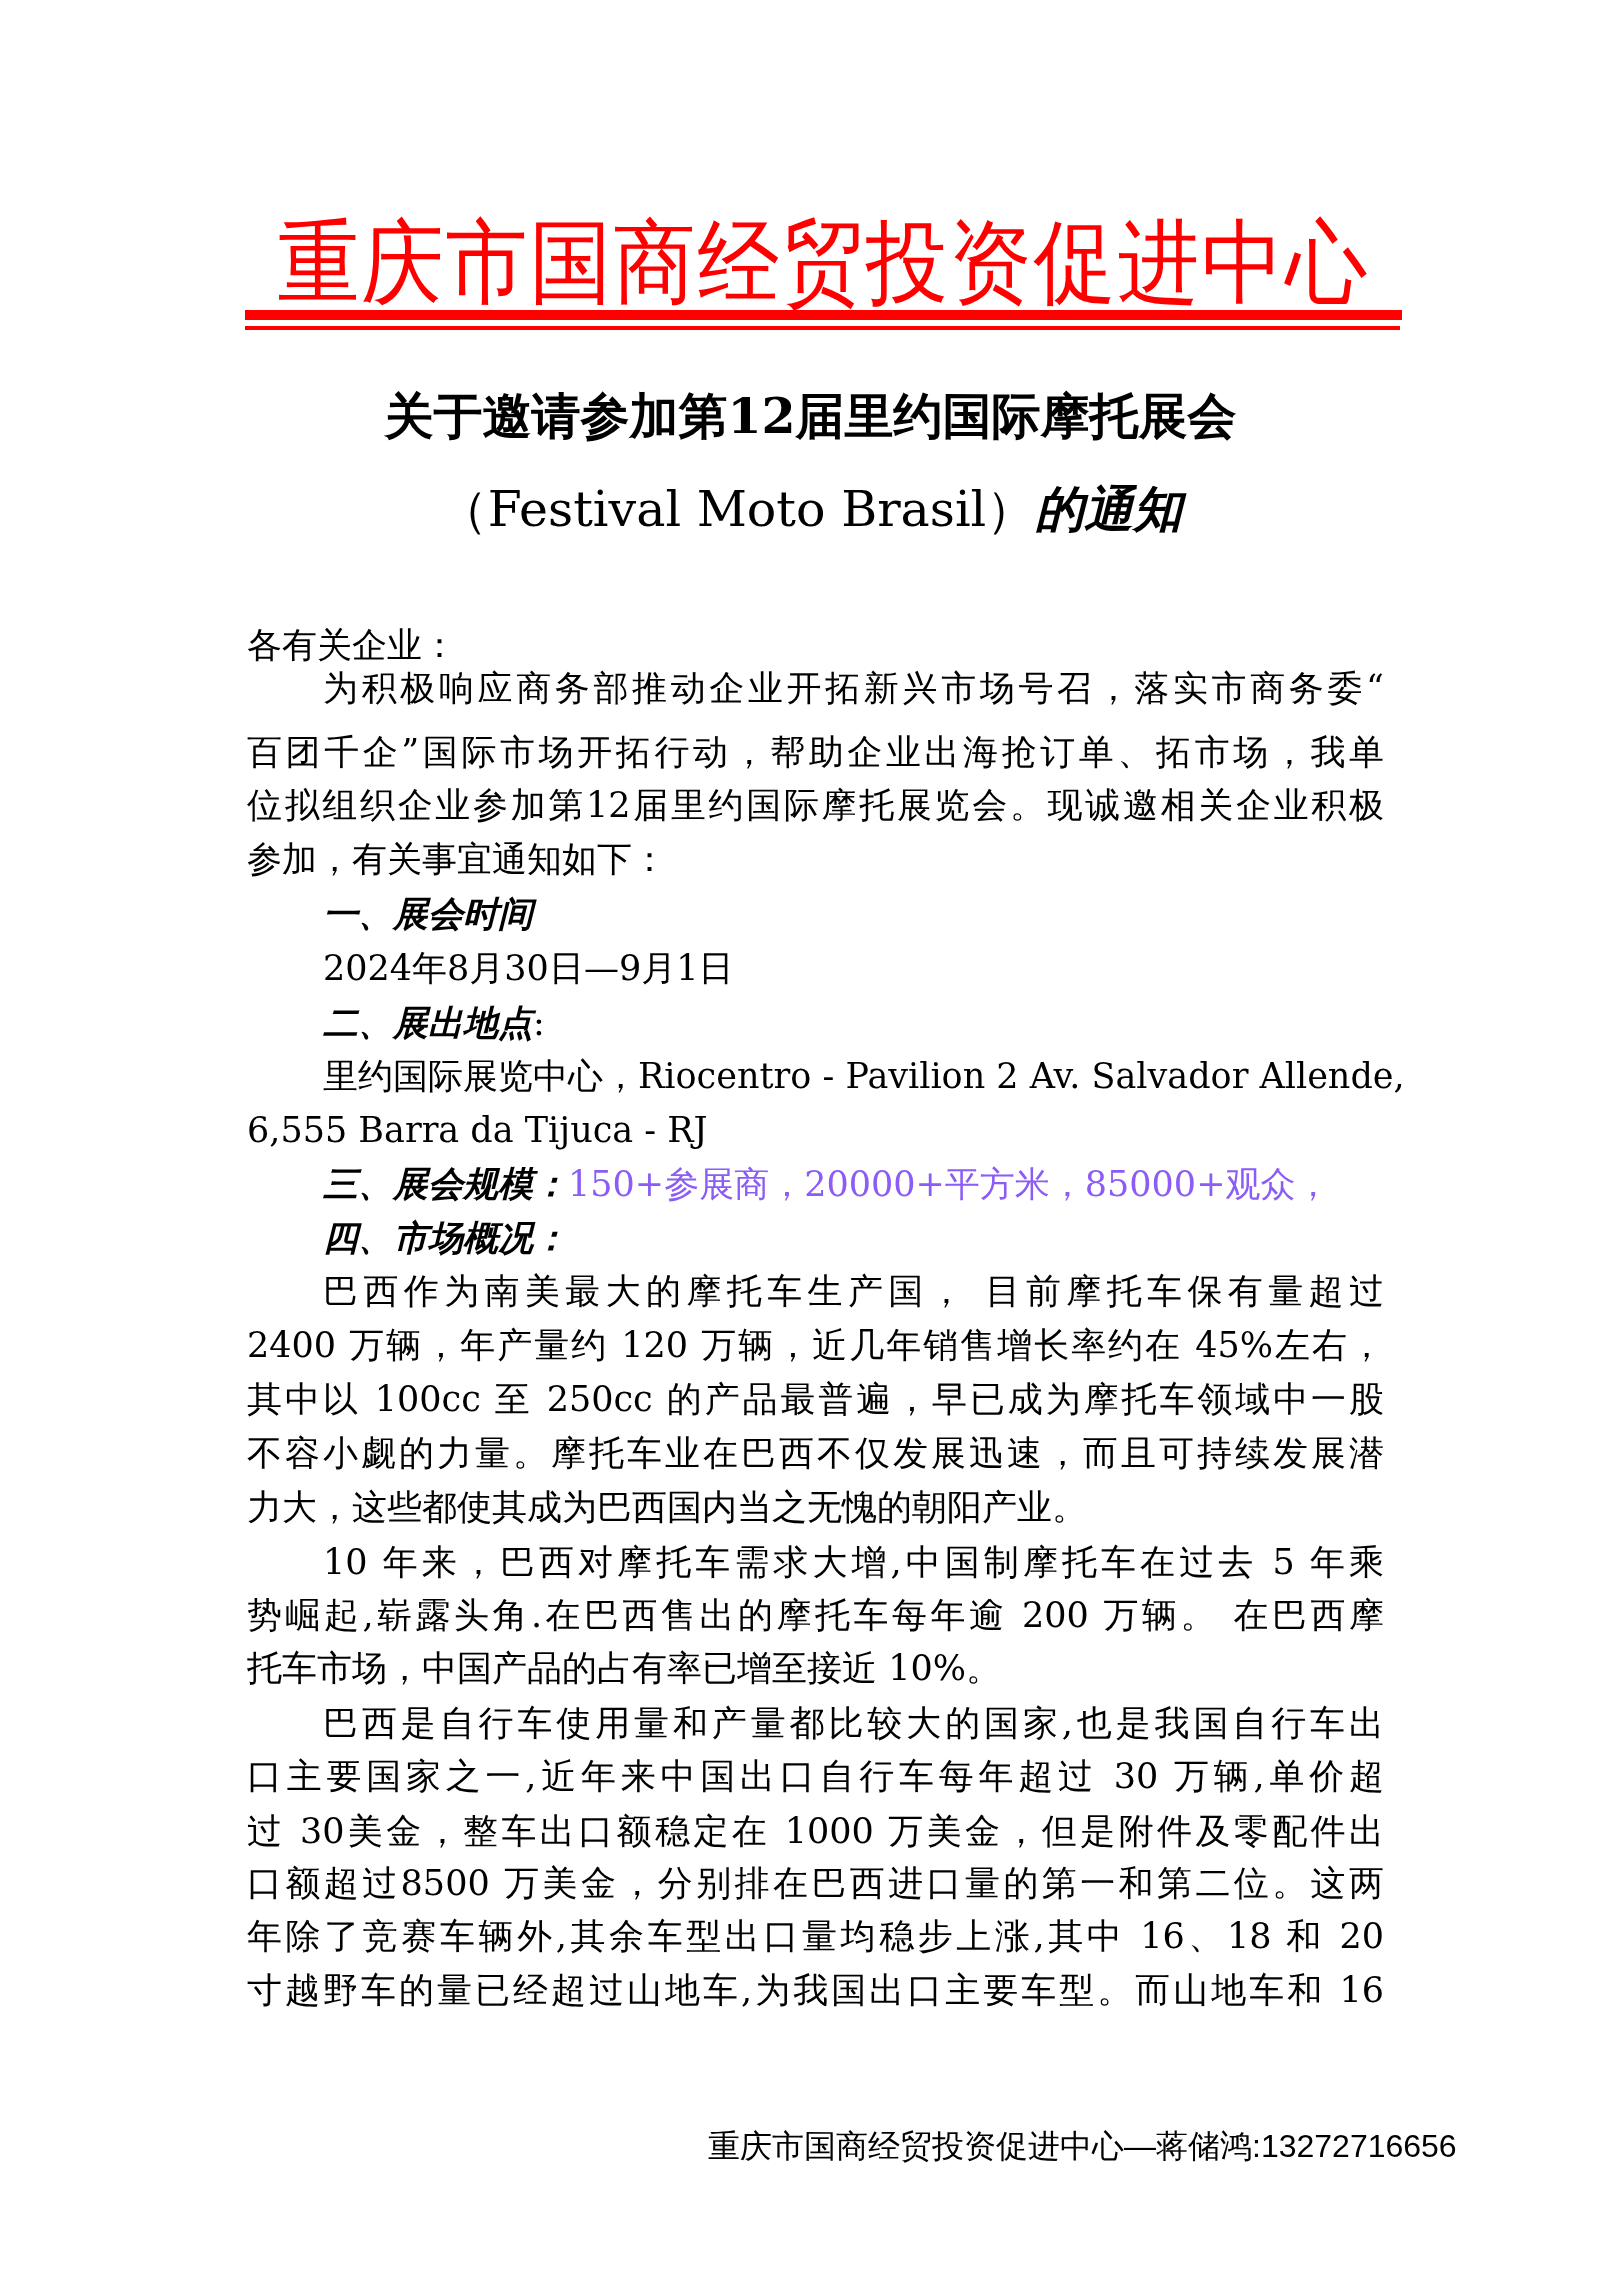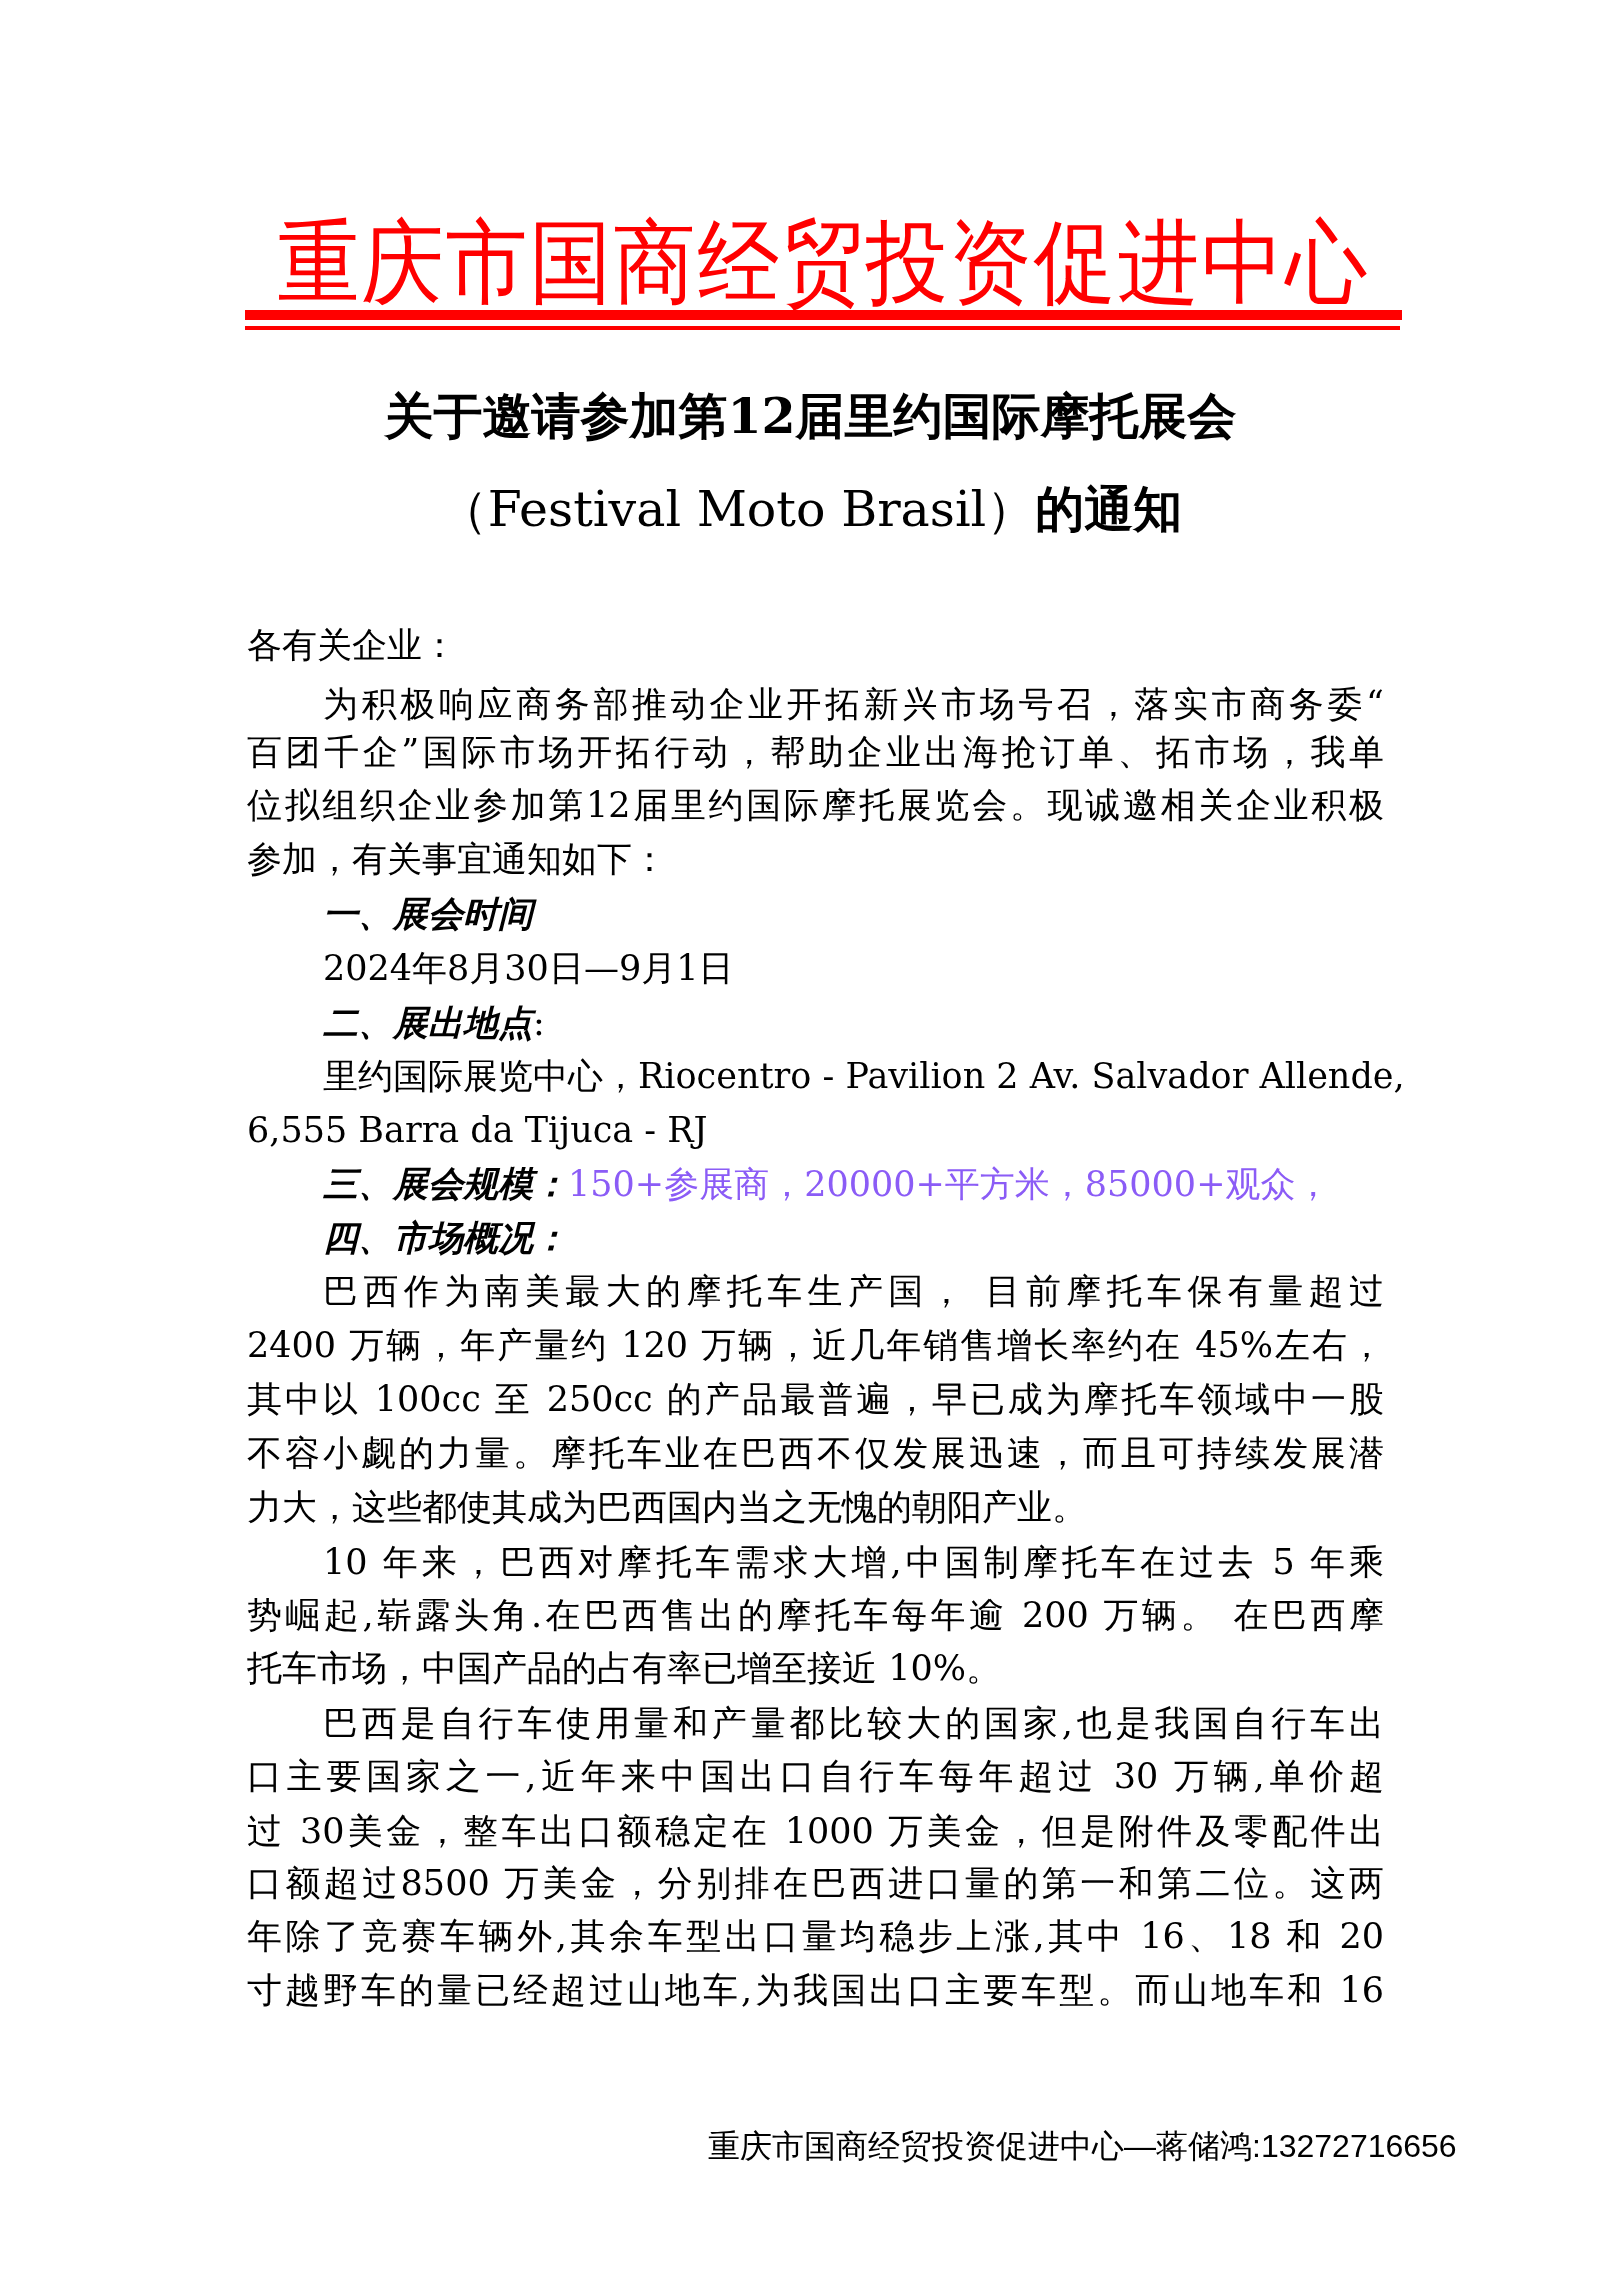--- a/index.html
+++ b/index.html
@@ -10,21 +10,21 @@
                font-family: "DejaVu Serif", "Liberation Serif", serif; font-size: 82px; line-height: 98px;
                color: #ff0000; letter-spacing: 2px; white-space: nowrap; font-weight: normal;
                transform: scaleY(1.12); transform-origin: center top; }
   .rule-thick { position: absolute; left: 245px; top: 310px; width: 1157px; height: 9.8px; background: #ff0000; }
   .rule-thin { position: absolute; left: 245px; top: 326px; width: 1155px; height: 3.9px; background: #ff0000; }
   .doc-title { position: absolute; left: 196px; width: 1229px; text-align: center; font-weight: bold;
                font-family: "DejaVu Serif", "Liberation Serif", serif; font-size: 49px; line-height: 69px;
                white-space: nowrap; color: #000; }
   .doc-title.l1 { top: 382px; }
   .doc-title.l2 { top: 475px; font-weight: normal; }
-  .doc-title.l2 .cn { font-weight: bold; }
+  .doc-title.l2 .cn { font-weight: bold; font-style: italic; }
   .line { position: absolute; left: 247px; width: 1137px; font-size: 35px; line-height: 43px;
           white-space: nowrap; font-family: "DejaVu Serif", "Liberation Serif", serif; margin-top: 8px; }
   .indent { left: 323px; }
   .bold { font-weight: bold; font-family: "DejaVu Sans", "Liberation Sans", sans-serif; font-style: italic; }
   .red { color: #8b5cf6; }
   .justify { text-align: justify; text-align-last: justify; width: 1137px; }
   .justify.indent { width: 1061px; }
   .footer { position: absolute; left: 708px; top: 2127px; font-family: "Liberation Sans", "DejaVu Sans", sans-serif;
             font-size: 32px; line-height: 39px; white-space: nowrap; color: #000; }
 </style>
@@ -35,21 +35,21 @@
 
   <div class="org-title">重庆市国商经贸投资促进中心</div>
   <div class="rule-thick"></div>
   <div class="rule-thin"></div>
 
   <div class="doc-title l1">关于邀请参加第12届里约国际摩托展会</div>
   <div class="doc-title l2"><span>（Festival Moto Brasil）</span><span class="cn">的通知</span></div>
 
   <div class="line" style="top:616px">各有关企业：</div>
 
-  <div class="line indent justify" style="top:675px">为积极响应商务部推动企业开拓新兴市场号召，落实市商务委“</div>
+  <div class="line indent justify" style="top:659px">为积极响应商务部推动企业开拓新兴市场号召，落实市商务委“</div>
   <div class="line justify" style="top:723px">百团千企”国际市场开拓行动，帮助企业出海抢订单、拓市场，我单</div>
   <div class="line justify" style="top:776px">位拟组织企业参加第12届里约国际摩托展览会。现诚邀相关企业积极</div>
   <div class="line" style="top:830px">参加，有关事宜通知如下：</div>
 
   <div class="line indent bold" style="top:885px">一、展会时间</div>
   <div class="line indent" style="top:939px">2024年8月30日—9月1日</div>
 
   <div class="line indent" style="top:994px"><span class="bold">二、展出地点</span><span>:</span></div>
   <div class="line indent" style="top:1047px">里约国际展览中心，Riocentro - Pavilion 2 Av. Salvador Allende,</div>
   <div class="line" style="top:1101px">6,555 Barra da Tijuca - RJ</div>

